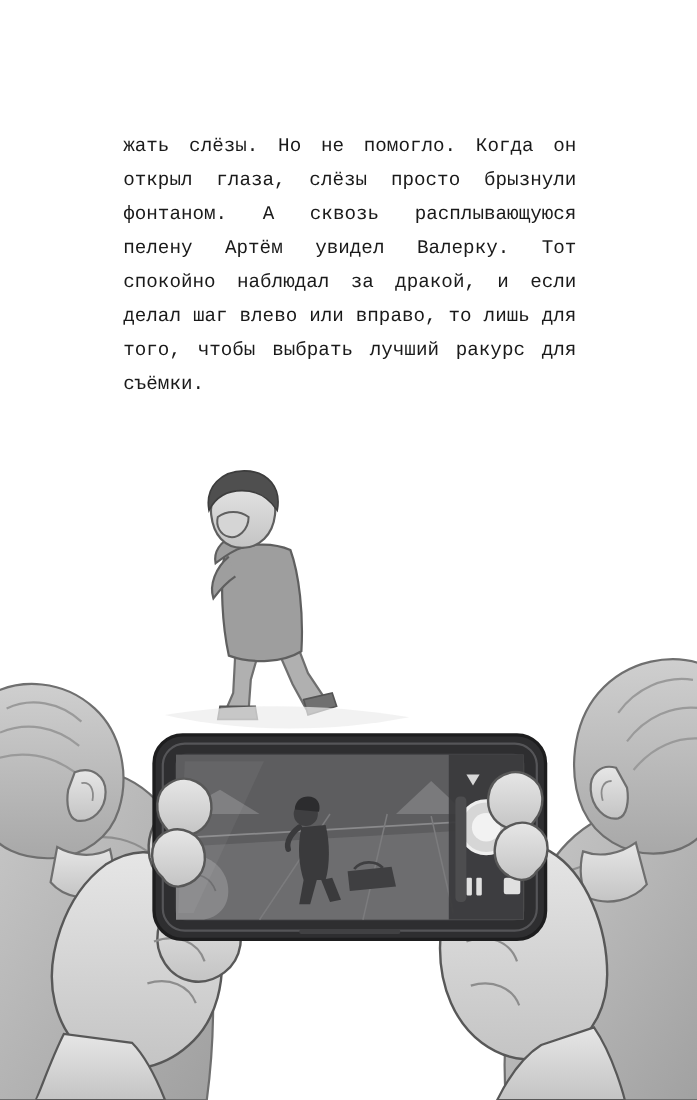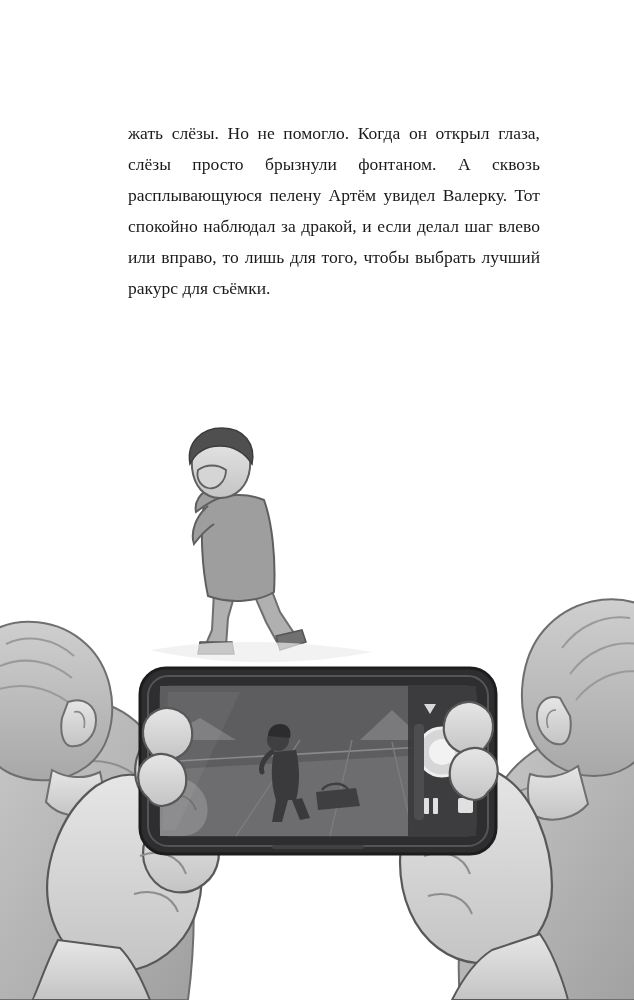--- a/index.html
+++ b/index.html
@@ -22,27 +22,26 @@
     background: #ffffff;
     overflow: hidden;
   }
 
   
   .text-block {
     position: absolute;
     left: 112px;
     top: 118px;
     width: 412px;
-    font-family: Liberation Serif, serif;
+    font-family: Liberation Mono, monospace;
     font-size: 17.5px;
     line-height: 31px;
     color: #1a1a1a;
     text-align: justify;
     text-justify: inter-word;
-    margin-left: 16px;
   }
   .text-block p {
     margin: 0;
   }
 
   
   .illustration {
     position: absolute;
     left: 0;
     top: 300px;

